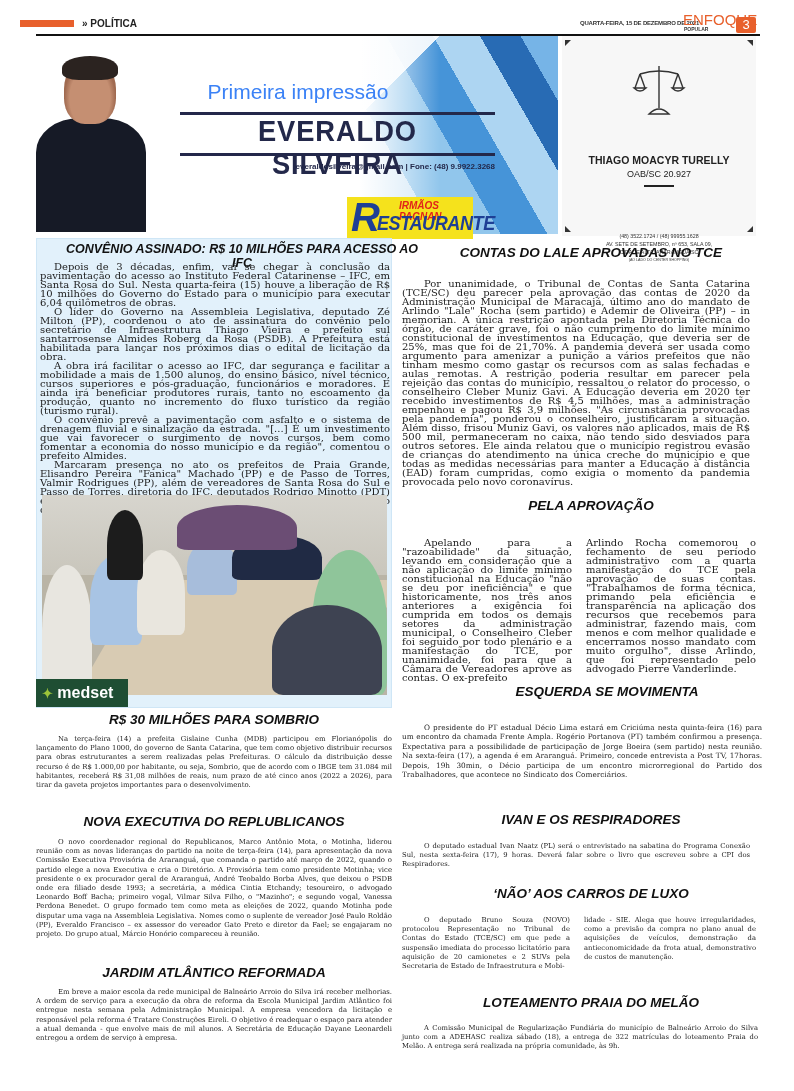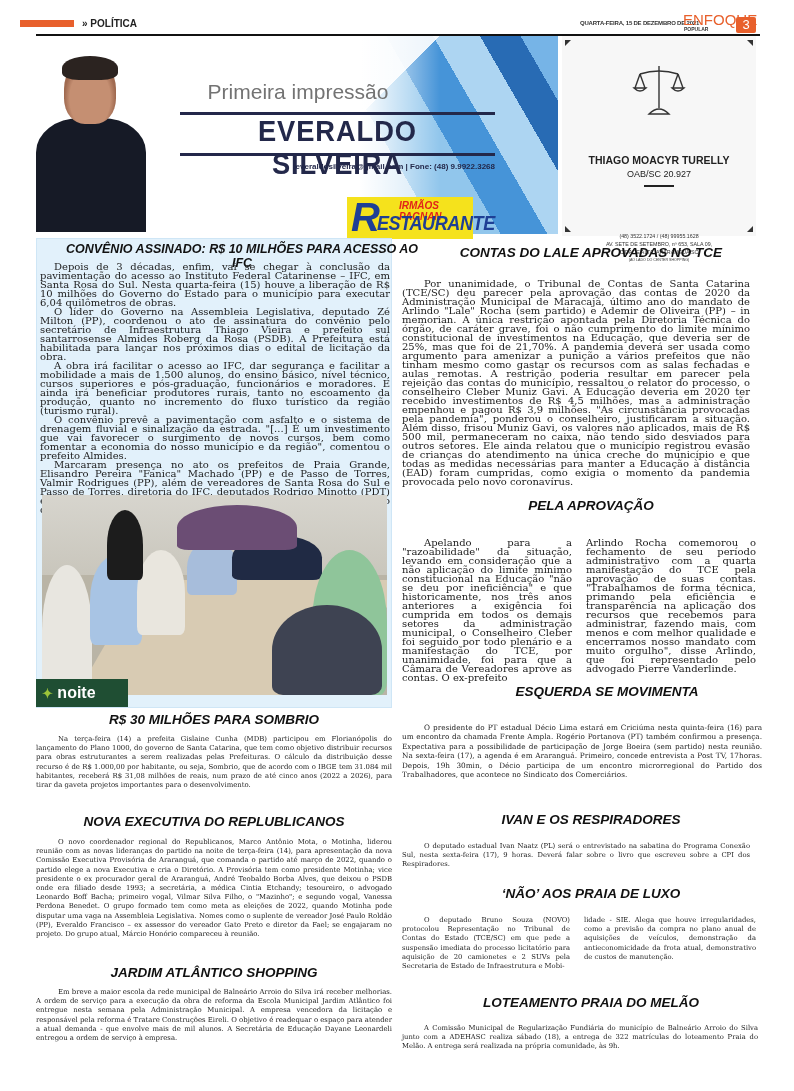--- a/index.html
+++ b/index.html
@@ -17,21 +17,21 @@
   
   .portrait { left: 36px; top: 46px; width: 110px; height: 186px; background: linear-gradient(#fff 0 10%, transparent 10%); overflow: hidden; }
   .portrait .head { position: absolute; left: 28px; top: 14px; width: 52px; height: 64px; background: radial-gradient(ellipse at 50% 60%, #c58f72 0 55%, #a06a50 70%); border-radius: 45% 45% 40% 40%; }
   .portrait .hair { position: absolute; left: 26px; top: 10px; width: 56px; height: 24px; background: #2b2320; border-radius: 50% 50% 30% 30%; }
   .portrait .body { position: absolute; left: 0; top: 72px; width: 110px; height: 114px; background: #161a26; border-radius: 40% 40% 0 0 / 30% 30% 0 0; }
   .crystal { left: 360px; top: 36px; width: 198px; height: 198px; background:
       linear-gradient(135deg, rgba(255,255,255,0.9) 0 20%, transparent 20%),
       linear-gradient(60deg, #cfe6f7 0 25%, #8cc3ec 25% 45%, #3d8fd6 45% 60%, #a9d3f2 60% 75%, #1d64b0 75% 88%, #6fb0e6 88%);
       opacity: 0.95; }
   .crystal-fade { left: 360px; top: 36px; width: 80px; height: 198px; background: linear-gradient(90deg, #fff, rgba(255,255,255,0)); }
-  .kicker { left: 180px; top: 80px; width: 236px; text-align: center; font-family: "Liberation Sans", sans-serif; font-size: 21px; color: #737373; }
+  .kicker { left: 180px; top: 80px; width: 236px; text-align: center; font-family: "Liberation Sans", sans-serif; font-size: 21px; color: #3b82f6; }
   .rule-navy { height: 3px; background: #23284a; }
   .rule1 { left: 180px; top: 112px; width: 315px; }
   .rule2 { left: 180px; top: 153px; width: 315px; }
   .columnist { left: 180px; top: 115px; width: 315px; text-align: center; font-family: "Liberation Sans", sans-serif; font-size: 29px; font-weight: bold; color: #23284a; letter-spacing: 1px; transform: scaleX(0.94); }
   .contact { left: 180px; top: 162px; width: 315px; text-align: right; font-family: "Liberation Sans", sans-serif; font-size: 8px; font-weight: bold; color: #23284a; }
   .ad-rest { left: 347px; top: 197px; width: 126px; height: 42px; background: #f5e21c; }
   .ad-rest .big-r { position: absolute; left: 4px; top: -2px; font-family: "Liberation Sans", sans-serif; font-size: 40px; font-weight: bold; font-style: italic; color: #1e3f95; line-height: 44px; }
   .ad-rest .pagnan { position: absolute; left: 52px; top: 3px; font-family: "Liberation Sans", sans-serif; font-size: 10px; font-weight: bold; font-style: italic; color: #e2231a; }
   .ad-rest .rest { position: absolute; left: 30px; top: 14px; font-family: "Liberation Sans", sans-serif; font-size: 21px; font-weight: bold; font-style: italic; color: #1e3f95; letter-spacing: -0.5px; transform: scaleX(0.86); transform-origin: left; }
 
@@ -167,34 +167,34 @@
   <div class="p" style="left:95px;top:55px;width:48px;height:85px;background:#e9e6de;"></div>
   <div class="p" style="left:65px;top:15px;width:36px;height:70px;background:#1c1c1c;"></div>
   <div class="p" style="left:145px;top:45px;width:50px;height:55px;background:#a7bddb;"></div>
   <div class="p" style="left:190px;top:40px;width:90px;height:45px;background:#202a44;"></div>
   <div class="p" style="left:135px;top:10px;width:120px;height:45px;background:#6b4d74;"></div>
   <div class="p" style="left:270px;top:55px;width:75px;height:145px;background:#8fc59a;"></div>
   <div class="p" style="left:230px;top:110px;width:110px;height:90px;background:#3e4352;"></div>
 </div>
 <div class="abs medset">
   <span class="fig">✦</span>
-  <span>noite</span>
+  <span>medset</span>
 </div>
 
 <div class="abs headline h-sombrio">R$ 30 MILHÕES PARA SOMBRIO</div>
 <div class="abs body-text plain sombrio-body">
   <p>Na terça-feira (14) a prefeita Gislaine Cunha (MDB) participou em Florianópolis do lançamento do Plano 1000, do governo de Santa Catarina, que tem como objetivo distribuir recursos para obras estruturantes a serem realizadas pelas Prefeituras. O cálculo da distribuição desse recurso é de R$ 1.000,00 por habitante, ou seja, Sombrio, que de acordo com o IBGE tem 31.084 mil habitantes, receberá R$ 31,08 milhões de reais, num prazo de até cinco anos (2022 a 2026), para tirar da gaveta projetos importantes para o desenvolvimento.</p>
 </div>
 
 <div class="abs headline h-nova">NOVA EXECUTIVA DO REPLUBLICANOS</div>
 <div class="abs body-text plain nova-body">
   <p>O novo coordenador regional do Republicanos, Marco Antônio Mota, o Motinha, liderou reunião com as novas lideranças do partido na noite de terça-feira (14), para apresentação da nova Comissão Executiva Provisória de Araranguá, que comanda o partido até março de 2022, quando o partido elege a nova Executiva e cria o Diretório. A Provisória tem como presidente Motinha; vice presidente o ex procurador geral de Araranguá, André Teobaldo Borba Alves, que deixou o PSDB onde era filiado desde 1993; a secretária, a médica Cintia Etchandy; tesoureiro, o advogado Leonardo Boff Bacha; primeiro vogal, Vilmar Silva Filho, o "Mazinho"; e segundo vogal, Vanessa Perdona Benedet. O grupo formado tem como meta as eleições de 2022, quando Motinha pode disputar uma vaga na Assembleia Legislativa. Nomes como o suplente de vereador José Paulo Roldão (PP), Everaldo Francisco – ex assessor do vereador Gato Preto e diretor da Fael; se engajaram no projeto. Do grupo atual, Márcio Honório compareceu à reunião.</p>
 </div>
 
-<div class="abs headline h-jardim">JARDIM ATLÂNTICO SHOPPING</div>
+<div class="abs headline h-jardim">JARDIM ATLÂNTICO REFORMADA</div>
 <div class="abs body-text plain jardim-body">
   <p>Em breve a maior escola da rede municipal de Balneário Arroio do Silva irá receber melhorias. A ordem de serviço para a execução da obra de reforma da Escola Municipal Jardim Atlântico foi entregue nesta semana pela Administração Municipal. A empresa vencedora da licitação e responsável pela reforma é Tratare Construções Eireli. O objetivo é readequar o espaço para atender a atual demanda - que envolve mais de mil alunos. A Secretária de Educação Dayane Leonardeli entregou a ordem de serviço à empresa.</p>
 </div>
 
 <div class="abs headline h-lale">CONTAS DO LALE APROVADAS NO TCE</div>
 <div class="abs body-text plain lale-body">
   <p>Por unanimidade, o Tribunal de Contas de Santa Catarina (TCE/SC) deu parecer pela aprovação das contas de 2020 da Administração Municipal de Maracajá, último ano do mandato de Arlindo "Lale" Rocha (sem partido) e Ademir de Oliveira (PP) – in memorian. A única restrição apontada pela Diretoria Técnica do órgão, de caráter grave, foi o não cumprimento do limite mínimo constitucional de investimentos na Educação, que deveria ser de 25%, mas que foi de 21,70%. A pandemia deverá ser usada como argumento para amenizar a punição a vários prefeitos que não tinham mesmo como gastar os recursos com as salas fechadas e aulas remotas. A restrição poderia resultar em parecer pela rejeição das contas do município, ressaltou o relator do processo, o conselheiro Cleber Muniz Gavi. A Educação deveria em 2020 ter recebido investimentos de R$ 4,5 milhões, mas a administração empenhou e pagou R$ 3,9 milhões. "As circunstância provocadas pela pandemia", ponderou o conselheiro, justificaram a situação. Além disso, frisou Muniz Gavi, os valores não aplicados, mais de R$ 500 mil, permaneceram no caixa, não tendo sido desviados para outros setores. Ele ainda relatou que o município registrou evasão de crianças do atendimento na única creche do município e que todas as medidas necessárias para manter a Educação à distância (EAD) foram cumpridas, como exigia o momento da pandemia provocada pelo novo coronavírus.</p>
 </div>
 
 <div class="abs headline h-pela">PELA APROVAÇÃO</div>
@@ -208,21 +208,21 @@
 <div class="abs headline h-esq">ESQUERDA SE MOVIMENTA</div>
 <div class="abs body-text plain esq-body">
   <p>O presidente do PT estadual Décio Lima estará em Criciúma nesta quinta-feira (16) para um encontro da chamada Frente Ampla. Rogério Portanova (PT) também confirmou a presença. Expectativa para a possibilidade de participação de Jorge Boeira (sem partido) nesta reunião. Na sexta-feira (17), a agenda é em Araranguá. Primeiro, concede entrevista a Post TV, 17horas. Depois, 19h 30min, o Décio participa de um encontro microrregional do Partido dos Trabalhadores, que acontece no Sindicato dos Comerciários.</p>
 </div>
 
 <div class="abs headline h-ivan">IVAN E OS RESPIRADORES</div>
 <div class="abs body-text plain ivan-body">
   <p>O deputado estadual Ivan Naatz (PL) será o entrevistado na sabatina do Programa Conexão Sul, nesta sexta-feira (17), 9 horas. Deverá falar sobre o livro que escreveu sobre a CPI dos Respiradores.</p>
 </div>
 
-<div class="abs headline h-luxo">‘NÃO’ AOS PRAIA DE LUXO</div>
+<div class="abs headline h-luxo">‘NÃO’ AOS CARROS DE LUXO</div>
 <div class="abs body-text plain luxo-col1">
   <p>O deputado Bruno Souza (NOVO) protocolou Representação no Tribunal de Contas do Estado (TCE/SC) em que pede a suspensão imediata do processo licitatório para aquisição de 20 camionetes e 2 SUVs pela Secretaria de Estado de Infraestrutura e Mobi-</p>
 </div>
 <div class="abs body-text luxo-col2">
   <p style="text-indent:0">lidade - SIE. Alega que houve irregularidades, como a previsão da compra no plano anual de aquisições de veículos, demonstração da antieconomicidade da frota atual, demonstrativo de custos de manutenção.</p>
 </div>
 
 <div class="abs headline h-melao">LOTEAMENTO PRAIA DO MELÃO</div>
 <div class="abs body-text plain melao-body">
   <p>A Comissão Municipal de Regularização Fundiária do município de Balneário Arroio do Silva junto com a ADEHASC realiza sábado (18), a entrega de 322 matrículas do loteamento Praia do Melão. A entrega será realizada na própria comunidade, às 9h.</p>

